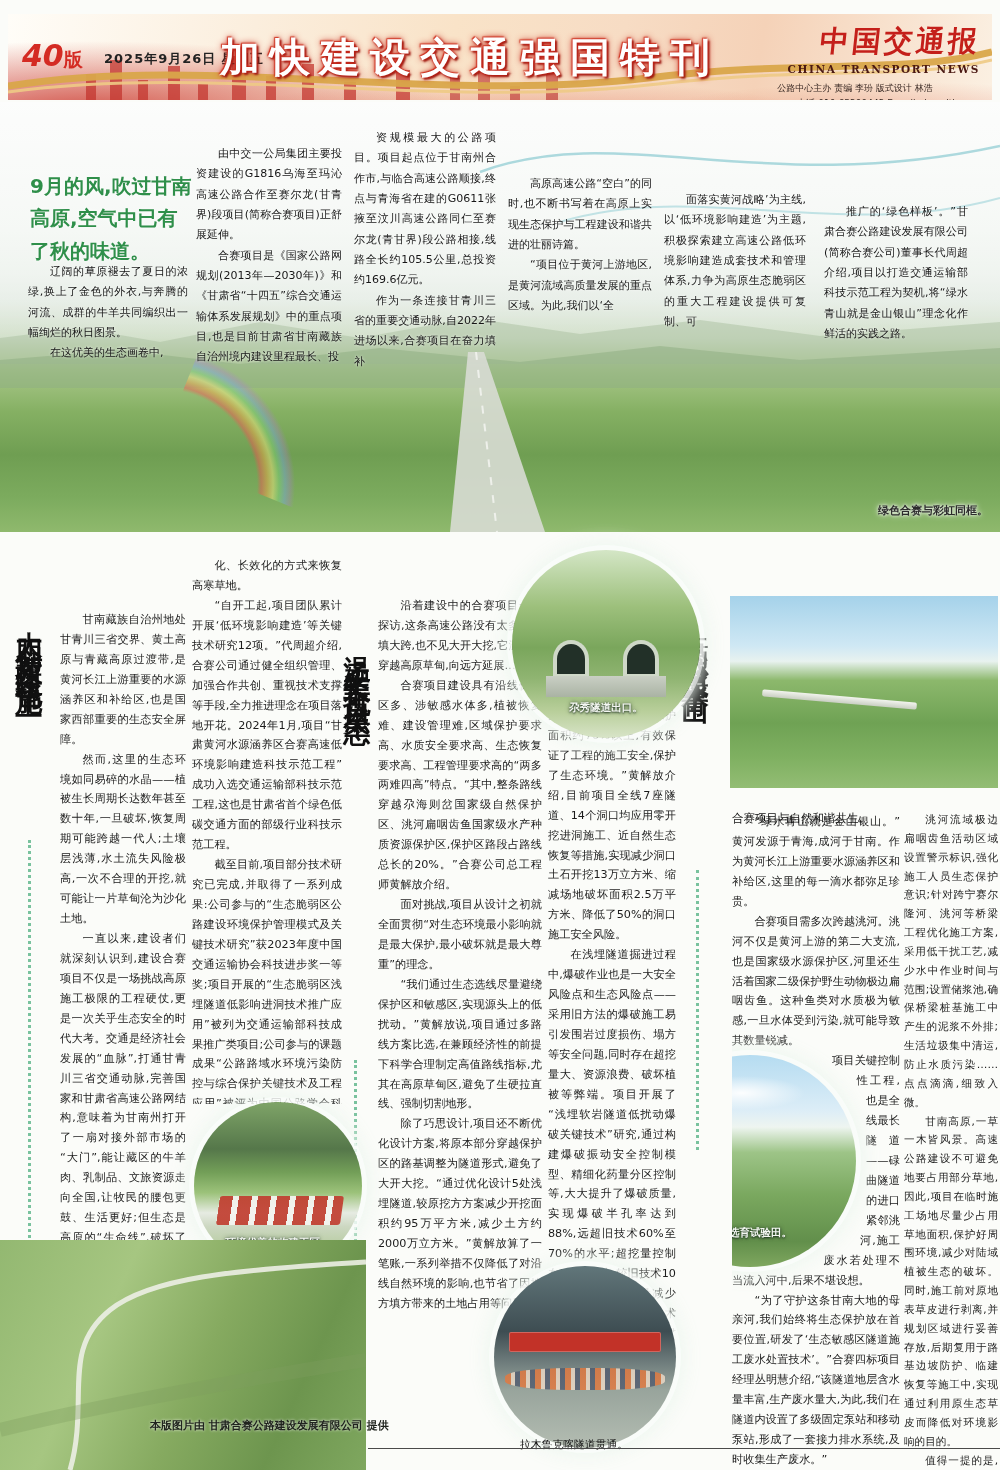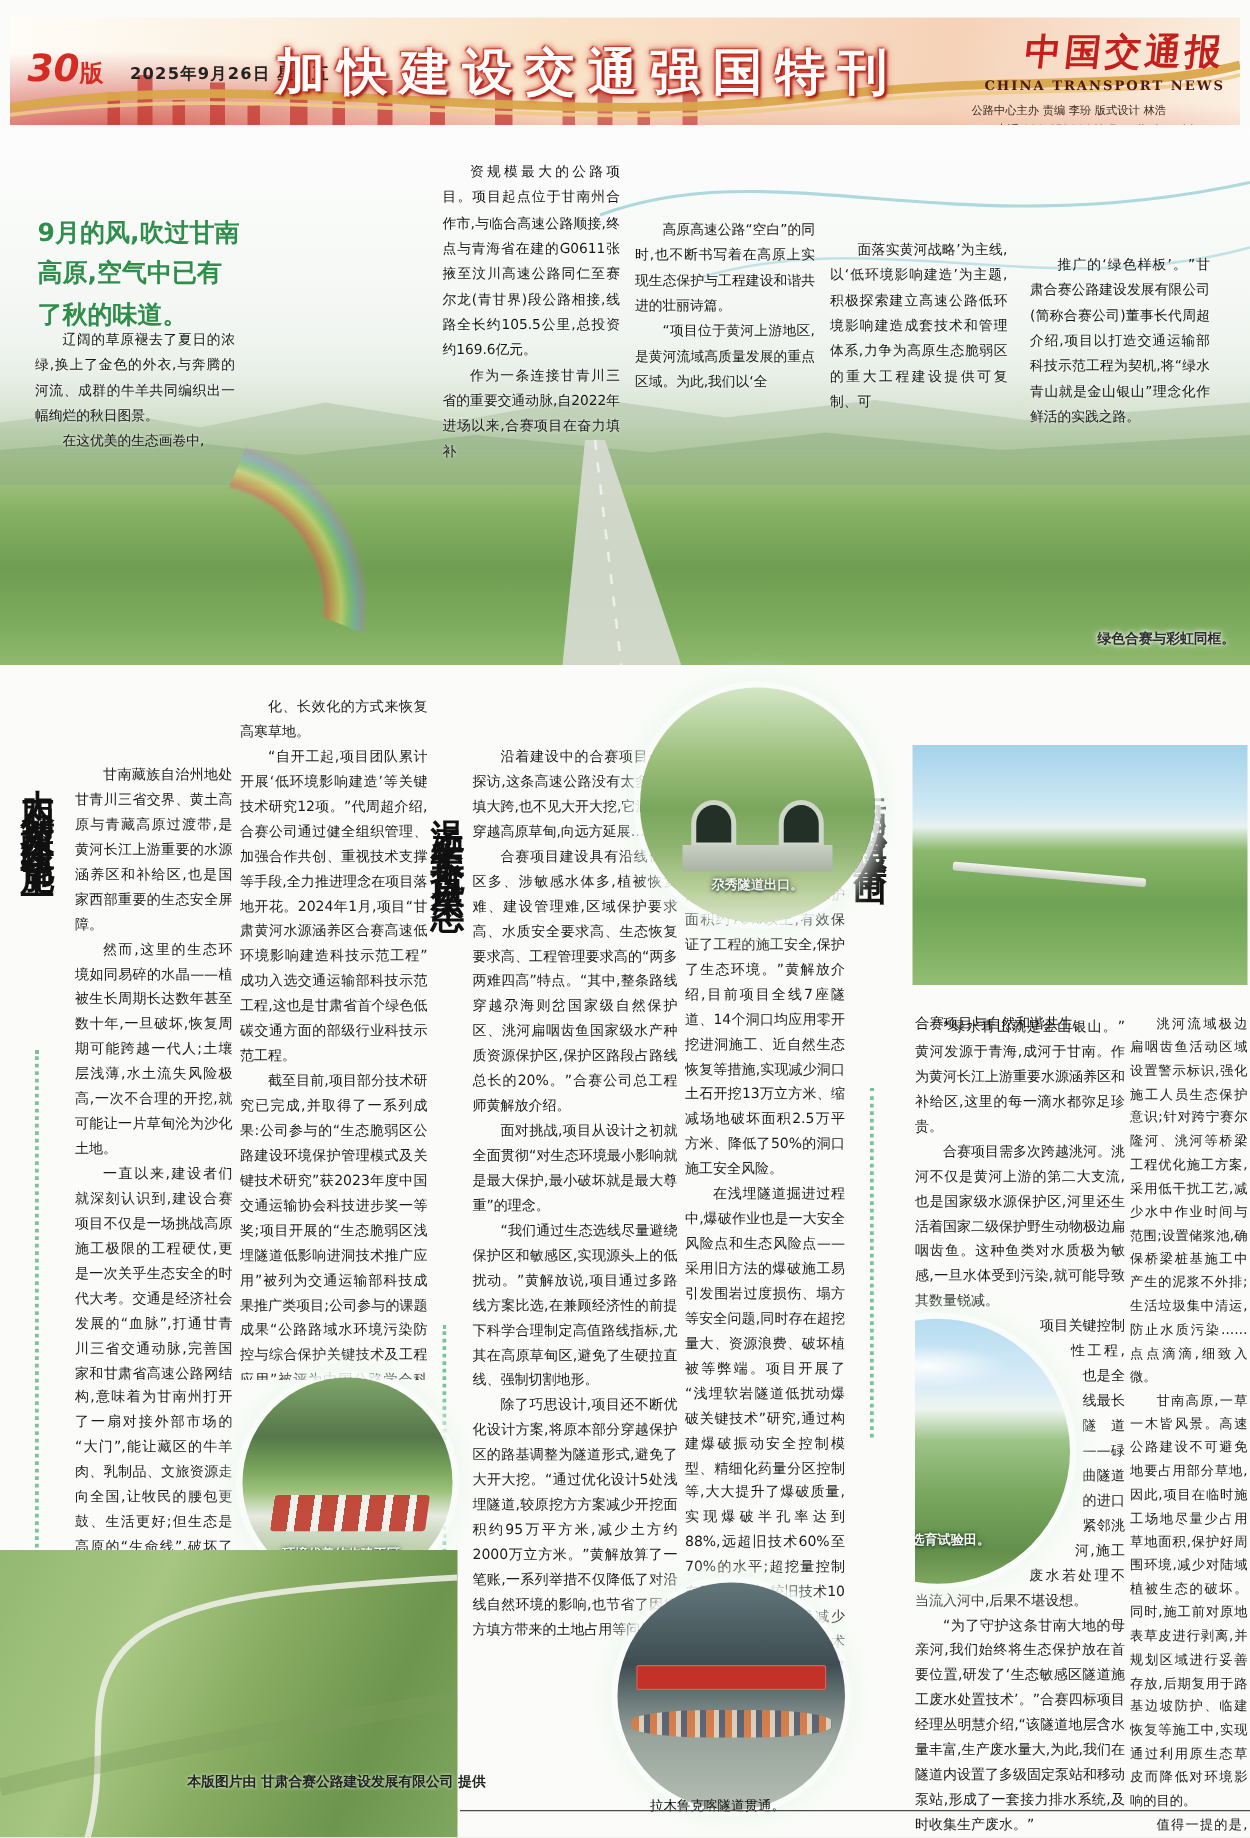--- a/index.html
+++ b/index.html
@@ -86,21 +86,21 @@
 <div id="paper" data-name="newspaper-page">
 
   <div id="banner" data-name="banner">
     <svg viewBox="0 0 984 86" preserveAspectRatio="none" data-name="banner-decor">
       <path data-name="skyline-silhouette" d="M60,86 h18 v-26 h10 v26 h14 v-40 h12 v40 h16 v-20 h10 v20 h20 v-34 h12 v34 h18 v-16 h10 v16 h24 v-44 h14 v44 h20 v-24 h10 v24 h26 v-36 h12 v36 h30 v-18 h12 v18 h40 v-30 h14 v30 h60 v4 H60 Z" fill="#c2332c" opacity="0.72"></path>
       <path data-name="skyline-silhouette-2" d="M420,86 h22 v-22 h10 v22 h18 v-34 h12 v34 h20 v-14 h10 v14 h26 v-28 h12 v28 h40 Z" fill="#b92c26" opacity="0.6"></path>
       <path data-name="gold-wave" d="M0,72 C200,40 420,90 640,64 C800,45 900,60 984,38" stroke="#d9a74a" stroke-width="7" fill="none" opacity="0.95"></path>
       <path data-name="gold-wave-light" d="M0,78 C210,50 430,96 650,70 C810,52 905,66 984,46" stroke="#eeca85" stroke-width="3" fill="none" opacity="0.9"></path>
     </svg>
     <div class="pageno-wrap" data-name="page-number">
-      <span class="no" data-name="page-number-value">30</span><span class="suf" data-name="page-number-suffix">版</span>
+      <span class="no" data-name="page-number-value">40</span><span class="suf" data-name="page-number-suffix">版</span>
     </div>
     <div class="date" data-name="issue-date">2025年9月26日 星期五</div>
     <div class="banner-title" data-name="banner-title">加快建设交通强国特刊</div>
     <div class="masthead-box" data-name="masthead-box">
       <div class="masthead" data-name="masthead-cn">中国交通报</div>
       <div class="masthead-en" data-name="masthead-en">CHINA TRANSPORT NEWS</div>
       <div class="staffline" data-name="staff-line">公路中心主办  责编 李玢  版式设计 林浩</div>
       <div class="contactline" data-name="contact-line">电话:010-65299442 E-mail:gl@zgjtb.com</div>
     </div>
   </div>
@@ -113,20 +113,24 @@
       <path data-name="near-ridge" d="M0,258 L120,248 240,262 380,246 520,260 660,244 800,258 1000,246 L1000,286 0,286 Z" fill="#8fae83" opacity="0.55"></path>
       <path data-name="road" d="M468,250 L450,430 L545,430 L484,250 Z" fill="#d8dcd4" opacity="0.9"></path>
       <path data-name="road-centerline" d="M476,250 L497,430" stroke="#f4f5f1" stroke-width="2" stroke-dasharray="8 10" opacity="0.85"></path>
     </svg>
     <div class="rainbow" data-name="rainbow"></div>
 
     <div class="lead" data-name="intro-lead">9月的风,吹过甘南高原,空气中已有了秋的味道。</div>
     <div class="icol" id="icol1" data-name="intro-column-1">
       <p data-name="intro-paragraph">辽阔的草原褪去了夏日的浓绿,换上了金色的外衣,与奔腾的河流、成群的牛羊共同编织出一幅绚烂的秋日图景。</p>
       <p data-name="intro-paragraph">在这优美的生态画卷中,</p>
+    </div>
+    <div class="icol" id="icol2" data-name="intro-column-2">
+      <p data-name="intro-paragraph">由中交一公局集团主要投资建设的G1816乌海至玛沁高速公路合作至赛尔龙(甘青界)段项目(简称合赛项目)正舒展延伸。</p>
+      <p data-name="intro-paragraph">合赛项目是《国家公路网规划(2013年—2030年)》和《甘肃省“十四五”综合交通运输体系发展规划》中的重点项目,也是目前甘肃省甘南藏族自治州境内建设里程最长、投</p>
     </div>
     <div class="icol" id="icol3" data-name="intro-column-3">
       <p data-name="intro-paragraph">资规模最大的公路项目。项目起点位于甘南州合作市,与临合高速公路顺接,终点与青海省在建的G0611张掖至汶川高速公路同仁至赛尔龙(青甘界)段公路相接,线路全长约105.5公里,总投资约169.6亿元。</p>
       <p data-name="intro-paragraph">作为一条连接甘青川三省的重要交通动脉,自2022年进场以来,合赛项目在奋力填补</p>
     </div>
     <div class="icol" id="icol4" data-name="intro-column-4">
       <p data-name="intro-paragraph">高原高速公路“空白”的同时,也不断书写着在高原上实现生态保护与工程建设和谐共进的壮丽诗篇。</p>
       <p data-name="intro-paragraph">“项目位于黄河上游地区,是黄河流域高质量发展的重点区域。为此,我们以‘全</p>
     </div>
     <div class="icol" id="icol5" data-name="intro-column-5">

